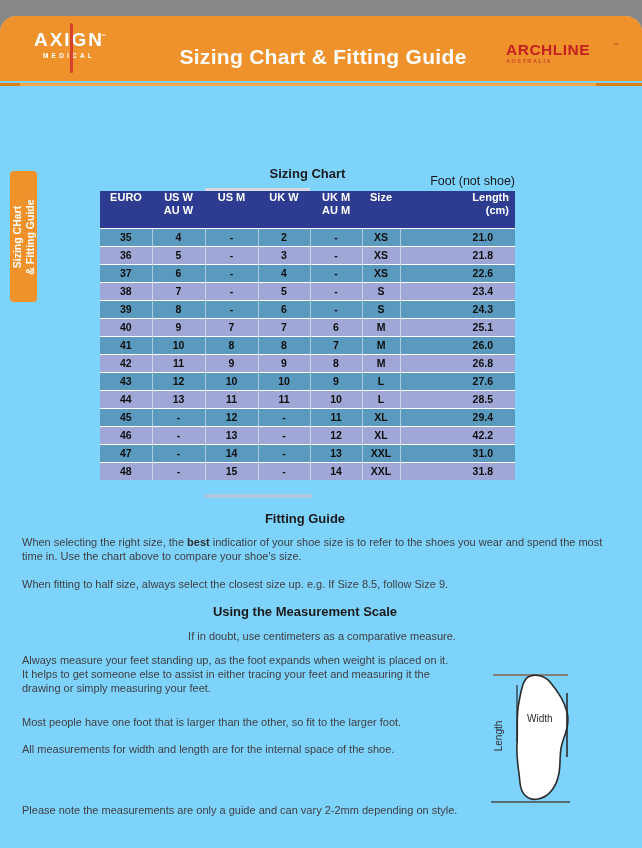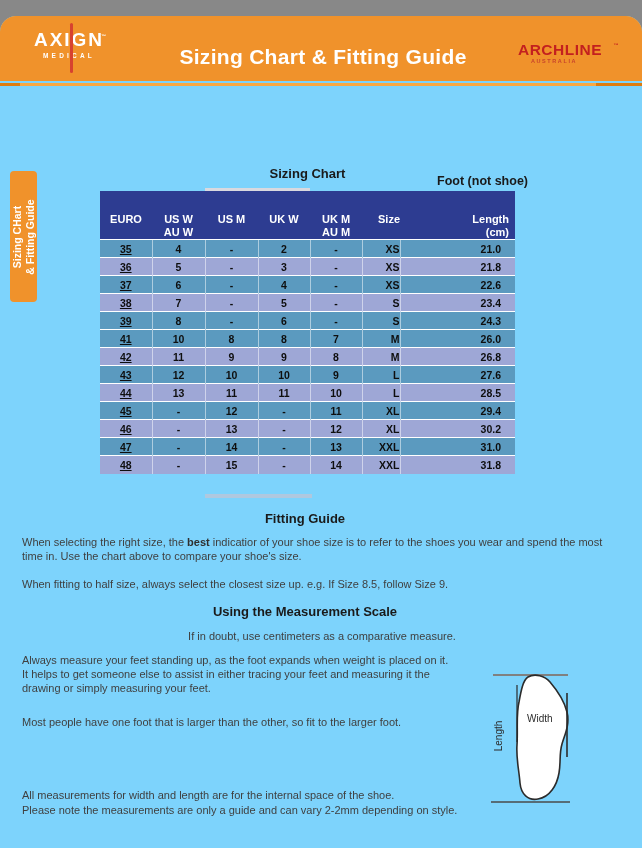--- a/index.html
+++ b/index.html
@@ -12,69 +12,69 @@
   .header { position:absolute; left:0; top:0; width:642px; height:65px; background:#F0922B; }
   .header-rule { position:absolute; left:0; top:67px; width:642px; height:3px;
     background:linear-gradient(to right,#DD7C10 0 20px,#F7A843 20px 596px,#DD7C10 596px); }
   .axign-logo { position:absolute; left:33px; top:13px; width:72px; text-align:center; color:#fff; }
   .axign-name { position:relative; font-size:19px; font-weight:bold; letter-spacing:2px; line-height:21px; }
   .axign-tm { position:absolute; top:-3px; right:-3px; font-size:5px; font-weight:bold; }
   .axign-redline { position:absolute; left:37px; top:-6px; width:2.5px; height:50px; background:#D7422F; border-radius:2px; }
   .axign-sub { font-size:6.5px; font-weight:bold; letter-spacing:3.2px; margin-top:2px; }
   .header-title { position:absolute; left:4px; right:0; top:29px; text-align:center;
     color:#fff; font-size:21px; font-weight:bold; letter-spacing:0.3px; }
-  .archline-logo { position:absolute; left:506px; top:25px; width:108px; text-align:center; color:#C3201F; }
+  .archline-logo { position:absolute; left:506px; top:25px; width:108px; text-align:left; color:#C3201F; }
   .archline-name { position:relative; font-size:15.5px; font-weight:bold; letter-spacing:0.5px; line-height:17px; }
   .archline-tm { position:absolute; top:-4px; right:-5px; font-size:5px; font-weight:bold; }
   .archline-sub { font-size:5.5px; font-weight:bold; letter-spacing:1.6px; color:#C8432C; padding-right:12px; }
   
   .side-tab { position:absolute; left:10px; top:155px; width:27px; height:131px;
     background:#F0922B; border-radius:4px; }
   .side-tab-text { position:absolute; left:50%; top:50%; width:131px;
     transform:translate(-50%,-50%) rotate(-90deg); text-align:center;
     color:#fff; font-size:10.5px; font-weight:bold; line-height:13px; white-space:nowrap; }
   
   .chart-title { position:absolute; left:100px; top:150px; width:415px; text-align:center;
     font-size:13px; font-weight:bold; color:#1A1A1A; }
-  .foot-note { position:absolute; left:393px; top:158px; width:135px; text-align:right;
-    font-size:12.5px; font-weight:bold; color:#1A1A1A; }
+  .foot-note { position:absolute; left:380px; top:158px; width:135px; text-align:right;
+    font-size:12.5px; font-weight:normal; color:#1A1A1A; }
   
   .sizing-table-wrap { position:absolute; left:100px; top:175px; width:415px; }
   table.sizing { border-collapse:collapse; table-layout:fixed; width:415px; }
   table.sizing th:nth-child(1), table.sizing td:nth-child(1){ width:52px; }
   table.sizing th:nth-child(2), table.sizing td:nth-child(2){ width:53px; }
   table.sizing th:nth-child(3), table.sizing td:nth-child(3){ width:53px; }
   table.sizing th:nth-child(4), table.sizing td:nth-child(4){ width:52px; }
   table.sizing th:nth-child(5), table.sizing td:nth-child(5){ width:52px; }
-  table.sizing th:nth-child(6), table.sizing td:nth-child(6){ width:38px;text-align:right; }
+  table.sizing th:nth-child(6), table.sizing td:nth-child(6){ width:38px; }
   table.sizing th:nth-child(7), table.sizing td:nth-child(7){ width:115px; }
   table.sizing thead th { background:#2D3C91; color:#fff; font-size:11px; font-weight:bold;
-    text-align:center; vertical-align:top; padding-top:22px; height:37px; line-height:13px; }
+    text-align:center; vertical-align:top; padding-top:0; height:37px; line-height:13px; }
   table.sizing thead th.len { text-align:right; padding-right:6px; }
   table.sizing td { height:18px; font-size:10.5px; font-weight:bold; color:#0E0E0E;
     text-align:center; border-top:1px solid #ffffff; border-left:1px solid rgba(255,255,255,0.5); }
-  table.sizing td:first-child { border-left:none;text-decoration:underline; }
-  table.sizing td.len { text-align:right; padding-right:14px; }
+  table.sizing td:first-child { border-left:none; }
+  table.sizing td.len { text-align:right; padding-right:22px; }
   tr.row-a td { background:#5B9ABF; }
   tr.row-b td { background:#9EA7D6; }
   .col-artifact-top { position:absolute; left:105px; top:-3px; width:105px; height:3px; background:#D9D9DF; }
   .col-artifact-b1 { position:absolute; left:105px; top:303px; width:53px; height:4px; background:#AFC8DF; }
   .col-artifact-b2 { position:absolute; left:158px; top:303px; width:54px; height:4px; background:#AFC8DF; }
   
   .section-title { position:absolute; left:0; width:610px; text-align:center;
     font-size:13px; font-weight:bold; color:#1A1A1A; }
   .fitting-title { top:495px; }
   .measure-title { top:588px; }
   .para { position:absolute; left:22px; font-size:11px; color:#3F3F3F; line-height:14px; }
   .p-fit1 { top:519px; width:600px; }
   .p-fit2 { top:561px; width:600px; }
   .p-m1 { top:613px; width:600px;text-align:center; }
   .p-m2 { top:637px; width:434px; }
   .p-m3 { top:699px; width:600px; }
-  .p-m4 { top:772px; width:600px; }
+  .p-m4 { top:726px; width:600px; }
   .p-m5 { top:787px; width:452px; }
   .para b { color:#2F2F2F; }
   
   .foot-diagram { position:absolute; left:490px; top:650px; width:84px; height:140px; }
   .foot-diagram text { font-family:"Liberation Sans", sans-serif; font-size:10px; fill:#2B2B2B; }
 </style>
 </head>
 <body>
 
 <div class="page">
@@ -183,20 +183,29 @@
           </tr>
           <tr class="row-a">
             <td>39</td>
             <td>8</td>
             <td>-</td>
             <td>6</td>
             <td>-</td>
             <td>S</td>
             <td class="len">24.3</td>
           </tr>
+          <tr class="row-b">
+            <td>40</td>
+            <td>9</td>
+            <td>7</td>
+            <td>7</td>
+            <td>6</td>
+            <td>M</td>
+            <td class="len">25.1</td>
+          </tr>
           <tr class="row-a">
             <td>41</td>
             <td>10</td>
             <td>8</td>
             <td>8</td>
             <td>7</td>
             <td>M</td>
             <td class="len">26.0</td>
           </tr>
           <tr class="row-b">
@@ -235,21 +244,21 @@
             <td>XL</td>
             <td class="len">29.4</td>
           </tr>
           <tr class="row-b">
             <td>46</td>
             <td>-</td>
             <td>13</td>
             <td>-</td>
             <td>12</td>
             <td>XL</td>
-            <td class="len">30.2</td>
+            <td class="len">42.2</td>
           </tr>
           <tr class="row-a">
             <td>47</td>
             <td>-</td>
             <td>14</td>
             <td>-</td>
             <td>13</td>
             <td>XXL</td>
             <td class="len">31.0</td>
           </tr>

